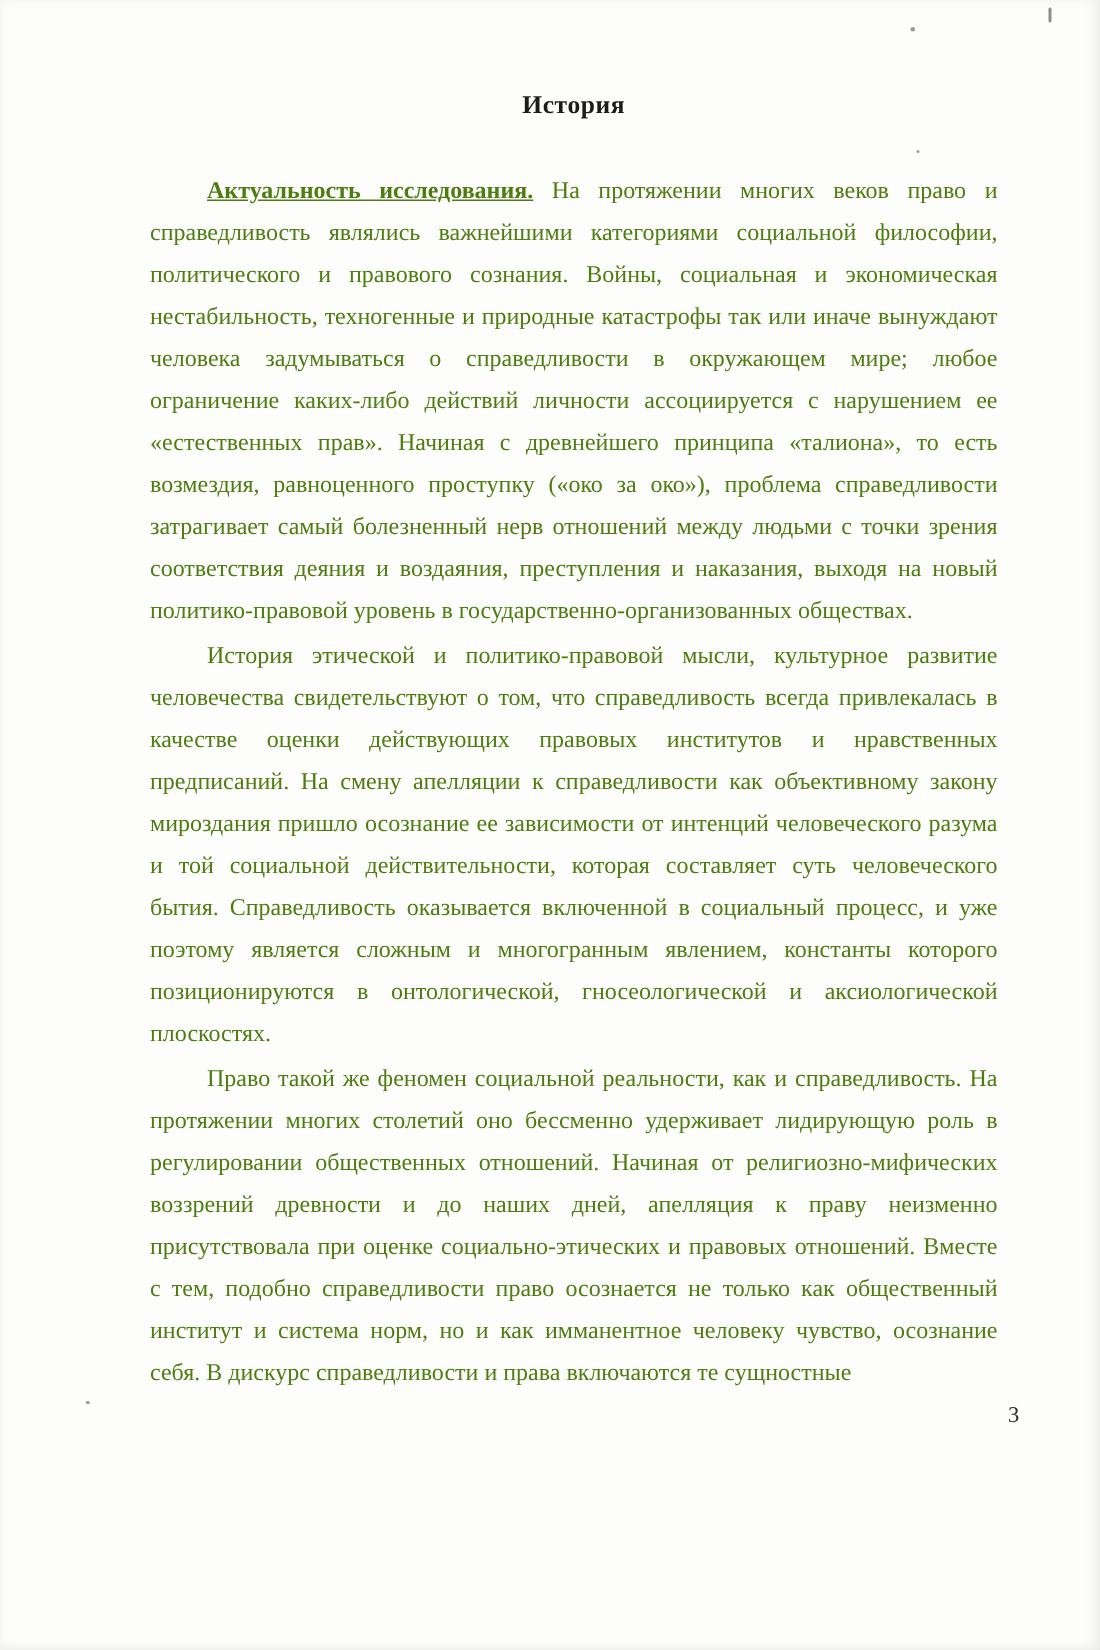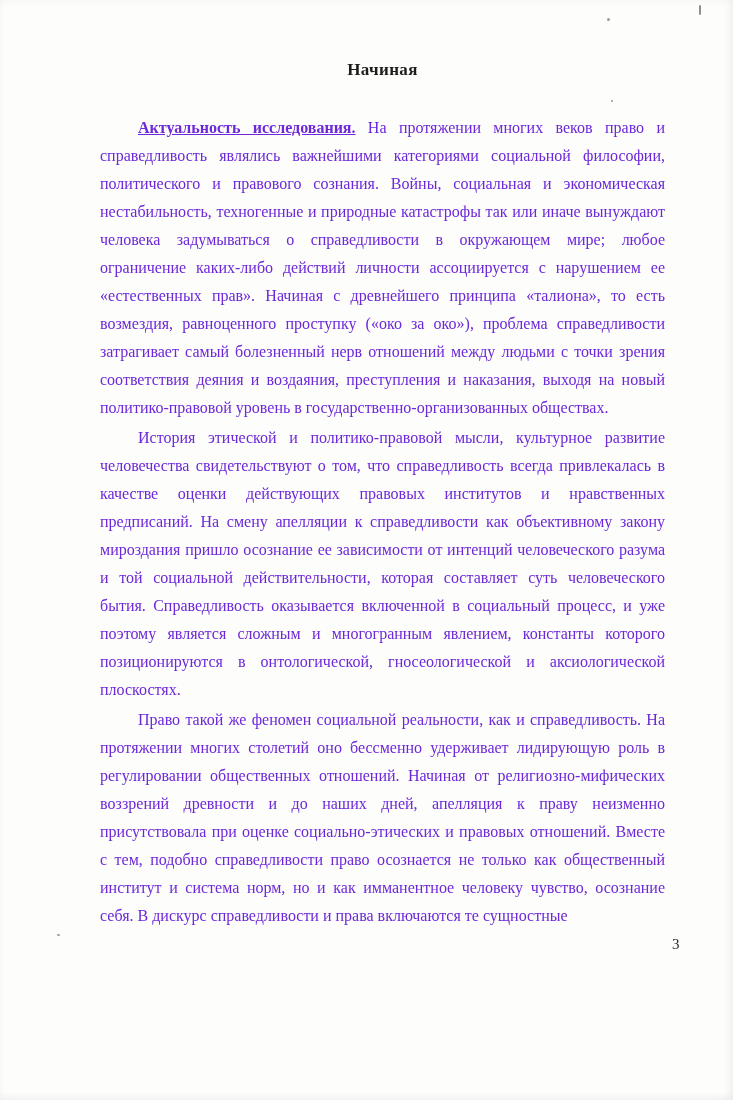--- a/index.html
+++ b/index.html
@@ -29,21 +29,21 @@
     font-weight: bold;
     font-size: 17px;
     letter-spacing: 0.4px;
     color: #1c1c1c;
   }
   .content {
     position: absolute;
     top: 114px;
     left: 100px;
     width: 565px;
-    color: #6d28d9;
+    color: #4d7c0f;
   }
   .content p {
     margin: 0 0 2px 0;
     font-size: 16px;
     line-height: 28px;
     text-align: justify;
     text-indent: 38px;
   }
   .lead {
     font-weight: bold;
@@ -69,21 +69,21 @@
 </head>
 <body>
 
 <div class="page">
 
   <div class="artifact a1"></div>
   <div class="artifact a2"></div>
   <div class="artifact a3"></div>
   <div class="artifact a4"></div>
 
-  <div class="title">Начиная</div>
+  <div class="title">История</div>
 
   <div class="content">
     <p><span class="lead">Актуальность исследования.</span><span> На протяжении многих веков право и справедливость являлись важнейшими категориями социальной философии, политического и правового сознания. Войны, социальная и экономическая нестабильность, техногенные и природные катастрофы так или иначе вынуждают человека задумываться о справедливости в окружающем мире; любое ограничение каких-либо действий личности ассоциируется с нарушением ее «естественных прав». Начиная с древнейшего принципа «талиона», то есть возмездия, равноценного проступку («око за око»), проблема справедливости затрагивает самый болезненный нерв отношений между людьми с точки зрения соответствия деяния и воздаяния, преступления и наказания, выходя на новый политико-правовой уровень в государственно-организованных обществах.</span></p>
 
     <p><span>История этической и политико-правовой мысли, культурное развитие человечества свидетельствуют о том, что справедливость всегда привлекалась в качестве оценки действующих правовых институтов и нравственных предписаний. На смену апелляции к справедливости как объективному закону мироздания пришло осознание ее зависимости от интенций человеческого разума и той социальной действительности, которая составляет суть человеческого бытия. Справедливость оказывается включенной в социальный процесс, и уже поэтому является сложным и многогранным явлением, константы которого позиционируются в онтологической, гносеологической и аксиологической плоскостях.</span></p>
 
     <p><span>Право такой же феномен социальной реальности, как и справедливость. На протяжении многих столетий оно бессменно удерживает лидирующую роль в регулировании общественных отношений. Начиная от религиозно-мифических воззрений древности и до наших дней, апелляция к праву неизменно присутствовала при оценке социально-этических и правовых отношений. Вместе с тем, подобно справедливости право осознается не только как общественный институт и система норм, но и как имманентное человеку чувство, осознание себя. В дискурс справедливости и права включаются те сущностные</span></p>
   </div>
 
   <div class="page-number">3</div>

